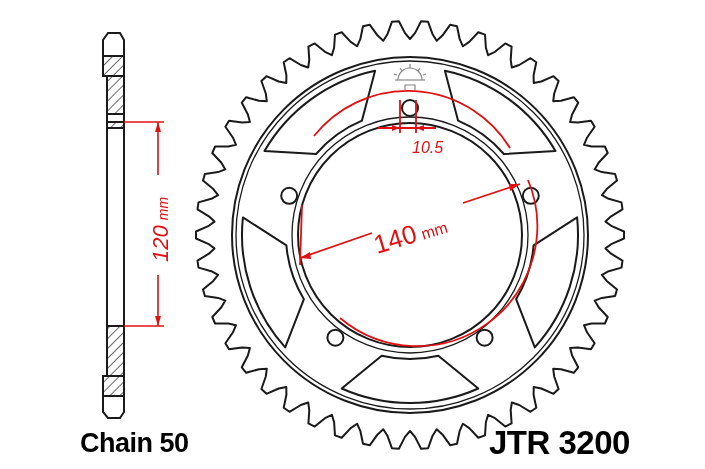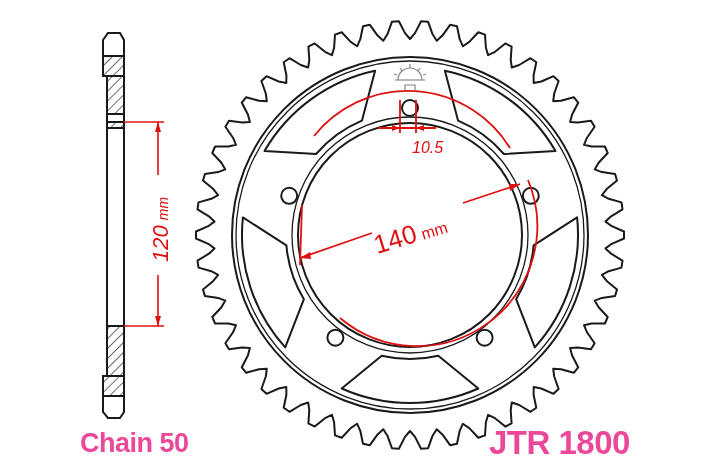--- a/index.html
+++ b/index.html
@@ -1,18 +1,18 @@
 <!DOCTYPE html>
 <html><head>
 <meta charset="utf-8">
 <style>
   html, body { margin:0; padding:0; background:#ffffff; }
   body { width:705px; height:469px; overflow:hidden; position:relative; font-family:"Liberation Sans", sans-serif; }
   svg { position:absolute; left:0; top:0; }
-  .lbl { position:absolute; font-family:"Liberation Sans", sans-serif; font-weight:bold; color:#ec4899; }
+  .lbl { position:absolute; font-family:"Liberation Sans", sans-serif; font-weight:bold; color:#000000; }
   #chain-label { left:80px; top:428px; font-size:27px; letter-spacing:-0.5px; }
   #part-label { left:489px; top:424px; font-size:33px; letter-spacing:-0.5px; }
 </style>
 </head>
 <body>
 
 <svg id="drawing" width="705" height="469" viewBox="0 0 705 469" xmlns="http://www.w3.org/2000/svg">
 
   <g id="side-view" fill="none" stroke="#1a1a1a" stroke-width="2">
     <defs>
@@ -90,13 +90,13 @@
     <line x1="416" y1="100" x2="416" y2="133"></line>
     <line x1="378" y1="128" x2="436" y2="128"></line>
     <polygon points="400,128 392,125 392,131" stroke="none"></polygon>
     <polygon points="416,128 424,125 424,131" stroke="none"></polygon>
   </g>
   <text transform="translate(377,254) rotate(-17)" fill="#e01010" font-family="Liberation Sans, sans-serif" font-size="26"><tspan>140</tspan><tspan dx="5" font-size="16">mm</tspan></text>
   <text x="412" y="153" fill="#e01010" font-family="Liberation Sans, sans-serif" font-style="italic" font-size="16">10.5</text>
 </svg>
 
 <div id="chain-label" class="lbl">Chain 50</div>
-<div id="part-label" class="lbl">JTR 1800</div>
+<div id="part-label" class="lbl">JTR 3200</div>
 
 </body></html>

